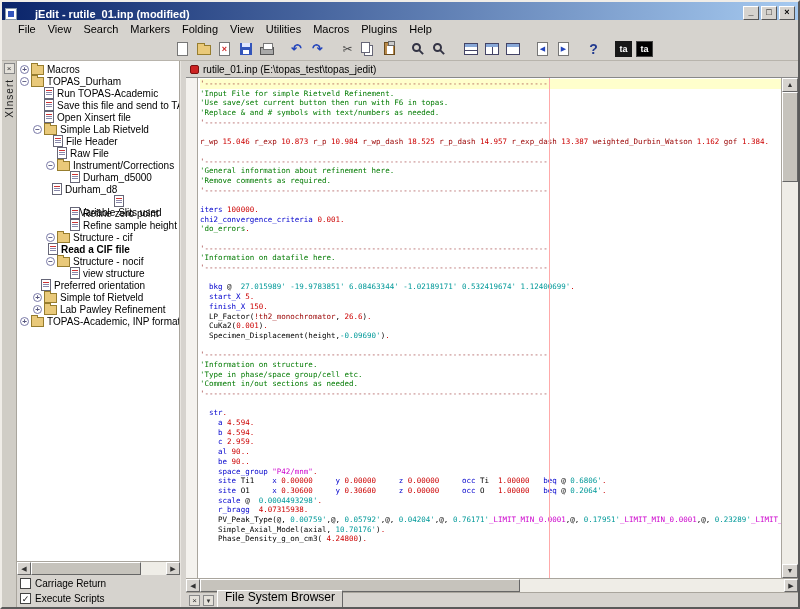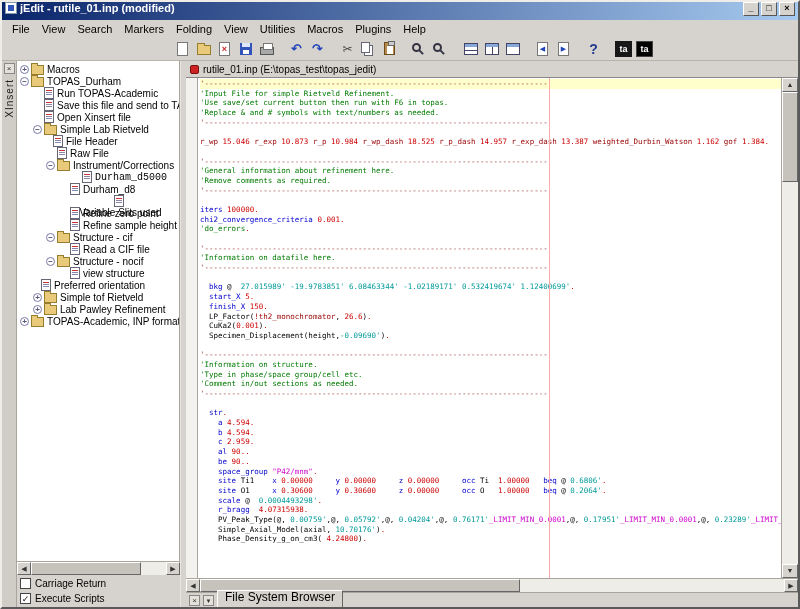--- a/index.html
+++ b/index.html
@@ -1,24 +1,24 @@
 <!DOCTYPE html>
 <html style="--title1: #0a246a; --title2: #a6caf0; --chrome: #d6d3ce; --dirty: #cc2222; --sep: #993333; --com: #007a00; --kwb: #0000cc; --kwm: #990000; --num: #cc0000; --cnum: #009999; --str: #cc00cc; --eol: #cc0000; --margin: #ffaaaa; --hl: #ffffcc;"><head>
 <meta charset="utf-8">
 <style>
   *{margin:0;padding:0;box-sizing:border-box}
   html,body{width:800px;height:609px;overflow:hidden;background:#fff;font-family:"Liberation Sans",sans-serif}
   .window{width:800px;height:609px;background:var(--chrome);border:2px solid;border-color:#f0ede8 #5a5a5a #5a5a5a #f0ede8;position:relative;overflow:hidden}
-  .titlebar{height:18px;background:linear-gradient(90deg,var(--title1),var(--title2));display:flex;align-items:flex-start;padding:0 3px;gap:3px}
+  .titlebar{height:18px;background:linear-gradient(90deg,var(--title1),var(--title2));display:flex;align-items:flex-end;padding:0 3px;gap:18px}
   .appicon{width:12px;height:12px;background:#fff;border:1px solid #8899aa;position:relative;flex:none}
   .appicon::after{content:"";position:absolute;left:2px;top:2px;width:6px;height:6px;background:#3355bb}
   .title{color:#fff;font-size:11px;font-weight:bold;flex:1;white-space:nowrap;overflow:hidden}
   .winbtns{display:flex;gap:2px;flex:none}
   .wbtn{width:16px;height:14px;background:var(--chrome);border:1px solid;border-color:#fff #555 #555 #fff;font-size:9px;font-weight:bold;line-height:11px;text-align:center;color:#000}
-  .menubar{height:17px;display:flex;align-items:center;padding-left:4px;background:var(--chrome)}
+  .menubar{height:17px;display:flex;align-items:center;padding-left:10px;background:var(--chrome)}
   .menu-item{font-size:11px;padding:1px 6px;color:#000;white-space:nowrap}
   .toolbar{height:24px;display:flex;align-items:center;padding-left:170px;background:var(--chrome);border-bottom:1px solid #b8b4ac}
   .tbtn{width:21px;height:21px;display:flex;align-items:center;justify-content:center;flex:none}
   .tbtn.gap{margin-left:9px}
   .ticon{display:inline-flex;align-items:center;justify-content:center}
   .i-page{width:11px;height:14px;background:#fff;border:1px solid #777}
   .i-folder{width:14px;height:10px;background:#e9c97a;border:1px solid #977d2e;position:relative;margin-top:3px}
   .i-folder::before{content:"";position:absolute;left:-1px;top:-3px;width:6px;height:2px;background:#e9c97a;border:1px solid #977d2e;border-bottom:0}
   .i-pagex{width:11px;height:14px;background:#fff;border:1px solid #777;color:#cc2222;font-size:9px;font-weight:bold;line-height:12px;text-align:center;display:block}
   .i-disk{width:12px;height:12px;background:#3355bb;position:relative}
@@ -223,26 +223,26 @@
           <div class="trow" style="padding-left: 29px;">
             <span class="hspacer"></span>
             <span class="tdoc"></span>
             <span class="tlabel">Raw File</span>
           </div>
           <div class="trow" style="padding-left: 29px;">
             <span class="handle">−</span>
             <span class="tfolder"></span>
             <span class="tlabel">Instrument/Corrections</span>
           </div>
-          <div class="trow" style="padding-left: 54px; font-family: Liberation Mono, monospace;">
+          <div class="trow" style="padding-left: 42px;">
             <span class="hspacer"></span>
             <span class="tdoc"></span>
             <span class="tlabel">Durham_d5000</span>
           </div>
-          <div class="trow" style="padding-left: 42px;">
+          <div class="trow" style=" margin-left: 24px;">
             <span class="hspacer"></span>
             <span class="tdoc"></span>
             <span class="tlabel">Durham_d8</span>
           </div>
           <div class="trow" style="padding-left: 42px; flex-direction: column;">
             <span class="hspacer"></span>
             <span class="tdoc"></span>
             <span class="tlabel">Variable Slits used</span>
           </div>
           <div class="trow" style="padding-left: 42px;">
@@ -253,21 +253,21 @@
           <div class="trow" style="padding-left: 42px;">
             <span class="hspacer"></span>
             <span class="tdoc"></span>
             <span class="tlabel">Refine sample height</span>
           </div>
           <div class="trow" style="padding-left: 29px;">
             <span class="handle">−</span>
             <span class="tfolder"></span>
             <span class="tlabel">Structure - cif</span>
           </div>
-          <div class="trow" style="padding-left: 42px;">
+          <div class="trow" style="padding-left: 20px; font-weight: bold;">
             <span class="hspacer"></span>
             <span class="tdoc"></span>
             <span class="tlabel">Read a CIF file</span>
           </div>
           <div class="trow" style="padding-left: 29px;">
             <span class="handle">−</span>
             <span class="tfolder"></span>
             <span class="tlabel">Structure - nocif</span>
           </div>
           <div class="trow" style="padding-left: 42px; text-align: right;">

